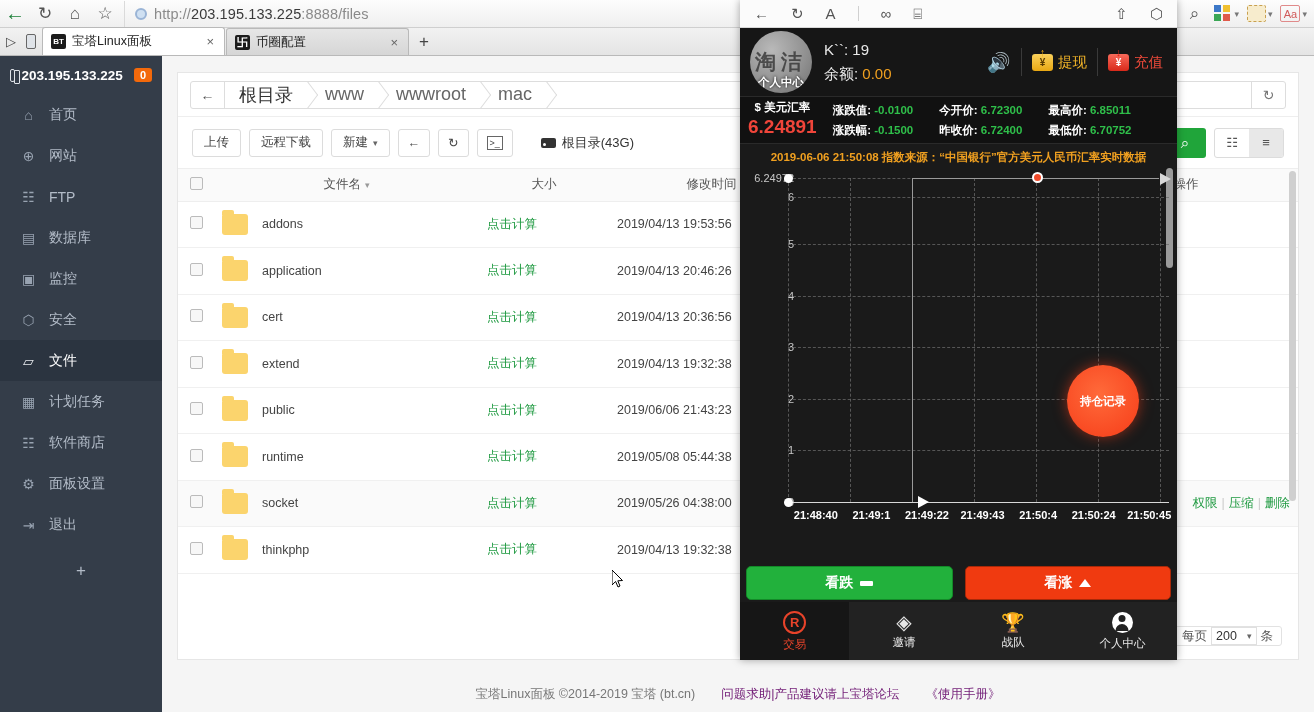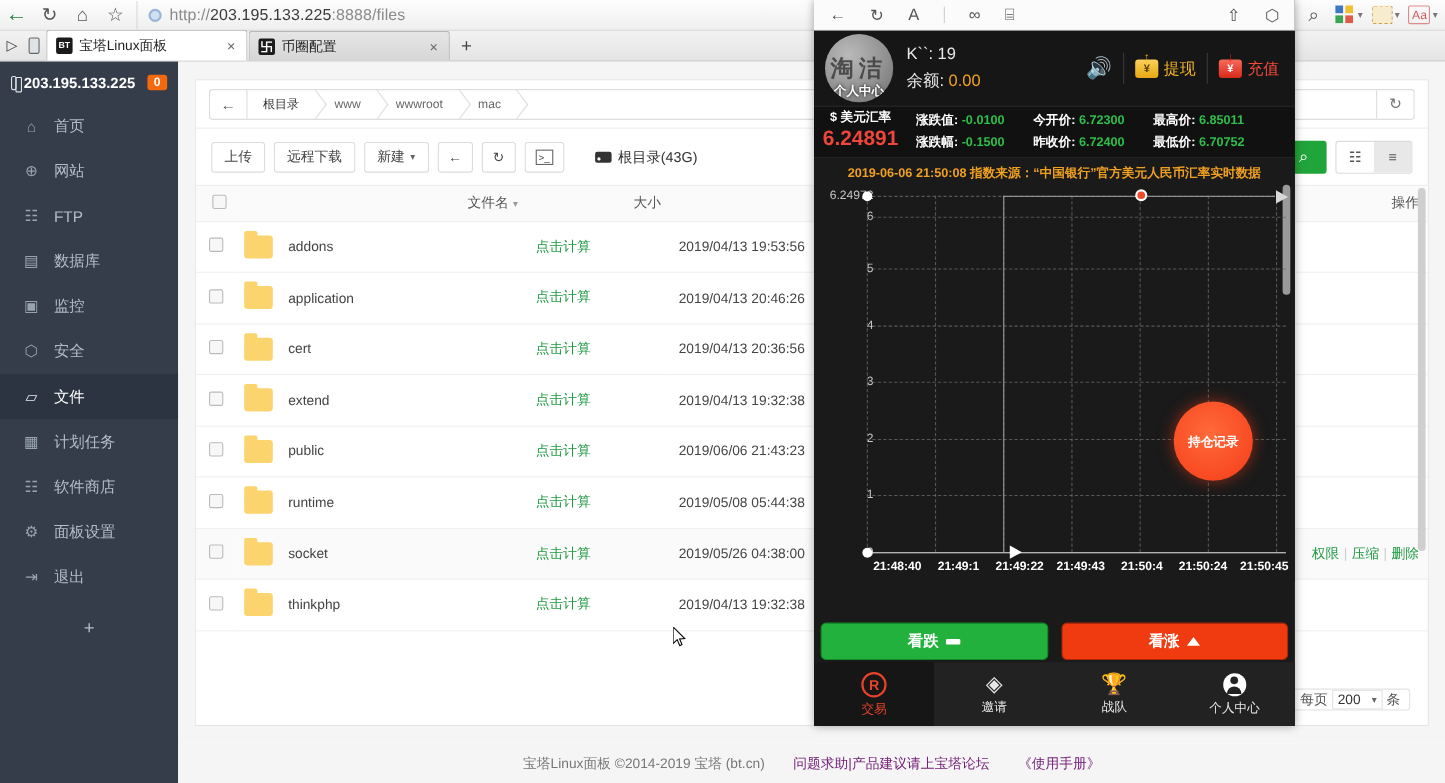--- a/index.html
+++ b/index.html
@@ -133,21 +133,21 @@
   .crumb-box {
     flex: 1; height: 28px; border: 1px solid #ddd; border-radius: 3px;
     display: flex; align-items: center; background: #fff; overflow: hidden;
   }
   .crumb-back {
     width: 34px; height: 26px; display: flex; align-items: center; justify-content: center;
     border-right: 1px solid #ddd; color: #555; font-size: 14px;
   }
   .crumb {
     position: relative; padding: 0 16px 0 16px; height: 26px; display: flex; align-items: center;
-    font-size: 11px; color: #666;
+    font-size: 18px; color: #666;
   }
   .crumb::after {
     content: ""; position: absolute; right: -7px; top: 3px; width: 19px; height: 19px;
     border-top: 1px solid #ddd; border-right: 1px solid #ddd;
     transform: rotate(45deg) skew(8deg,8deg);
   }
   .crumb.first { color: #333; padding-left: 14px; }
   .crumb-refresh {
     width: 34px; height: 26px; display: flex; align-items: center; justify-content: center;
     border-left: 1px solid #ddd; color: #777; font-size: 14px;
@@ -183,21 +183,21 @@
     height: 30px; width: 42px; background: #20a53a; color: #fff; border: none;
     border-radius: 0 3px 3px 0; font-size: 15px; display:flex; align-items:center; justify-content:center;
   }
   .viewtoggle { display: flex; border: 1px solid #dcdcdc; border-radius: 3px; overflow: hidden; }
   .viewtoggle > div { width: 34px; height: 28px; display:flex; align-items:center; justify-content:center; font-size: 13px; color:#555; }
   .viewtoggle > div.on { background: #e8e8e8; }
 
   
   .ftable { width: 100%; border-collapse: collapse; font-size: 12.5px; table-layout: fixed; }
   .ftable th {
-    background: #fafafa; color: #555; font-weight: normal; text-align: right;
+    background: #fafafa; color: #555; font-weight: normal; text-align: center;
     height: 32px; border-bottom: 1px solid #eee; padding: 0 8px;
   }
   .ftable td {
     height: 46.5px; border-bottom: 1px solid #f0f0f0; padding: 0 8px; color: #444;
   }
   .ftable tr.alt td { background: #fafafa; }
   .col-chk { width: 36px; text-align: center; }
   .col-name { width: 265px; }
   .col-size { width: 130px; }
   .col-time { width: 205px; }

